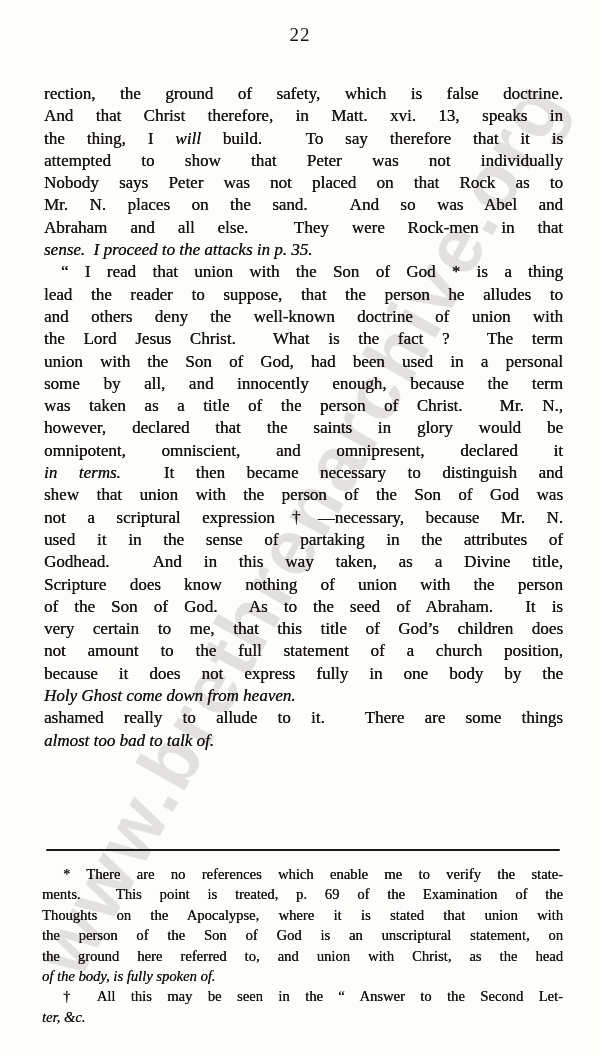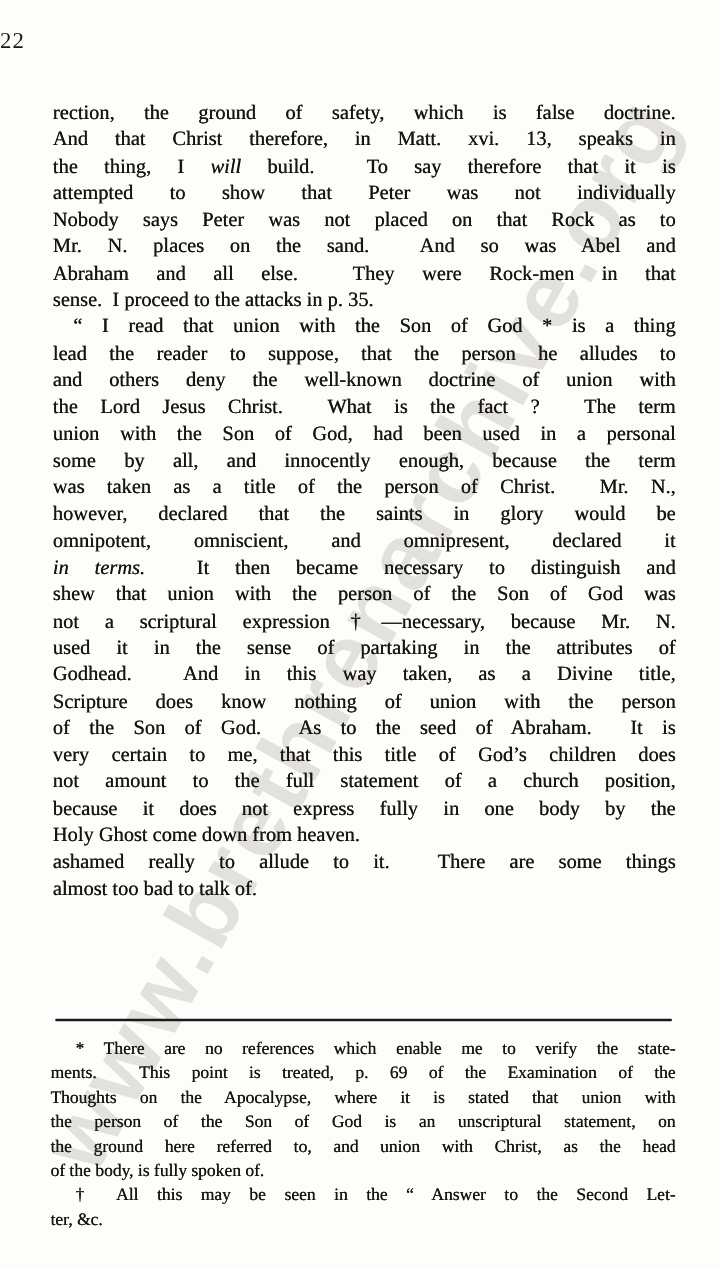--- a/index.html
+++ b/index.html
@@ -25,20 +25,21 @@
     color: rgba(125, 117, 106, 0.20);
     white-space: nowrap;
     z-index: 0;
   }
   .content { position: absolute; inset: 0; z-index: 1; }
   .pageno {
     position: absolute;
     top: 24px;
     left: 0;
     width: 100%;
+    text-align: center;
     font-size: 19px;
     letter-spacing: 1px;
   }
   .body-text {
     position: absolute;
     top: 83px;
     left: 44px;
     width: 519px;
     font-size: 17px;
     line-height: 22.3px;
@@ -51,21 +52,21 @@
     width: 521px;
     font-size: 14.6px;
     line-height: 20.4px;
     text-shadow: 0.2px 0 0 currentColor;
   }
   .line {
     text-align: justify;
     text-align-last: justify;
     white-space: pre-wrap;
   }
-  .line.last { text-align-last: left; }
+  .line.last { text-align-last: left; font-style: italic; }
   .body-text .line.indent { text-indent: 17px; }
   .footnotes .line.indent { text-indent: 21px; }
   .it { font-style: italic; }
   .rule {
     position: absolute;
     top: 849px;
     left: 46px;
     width: 514px;
     height: 2px;
     background: #1c1a18;

